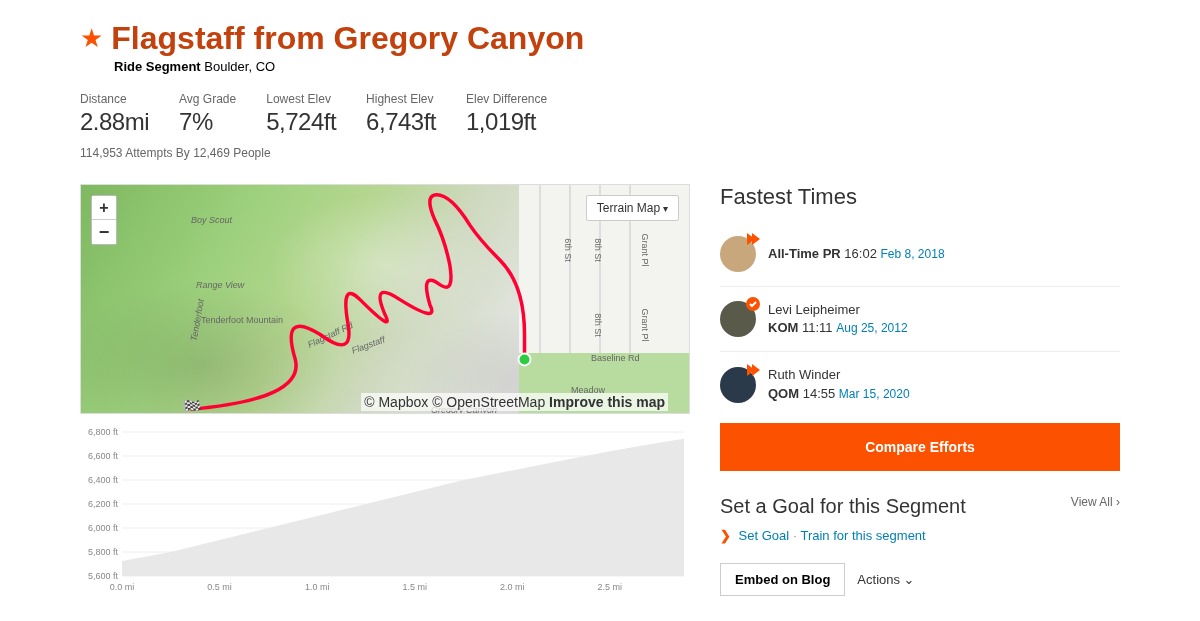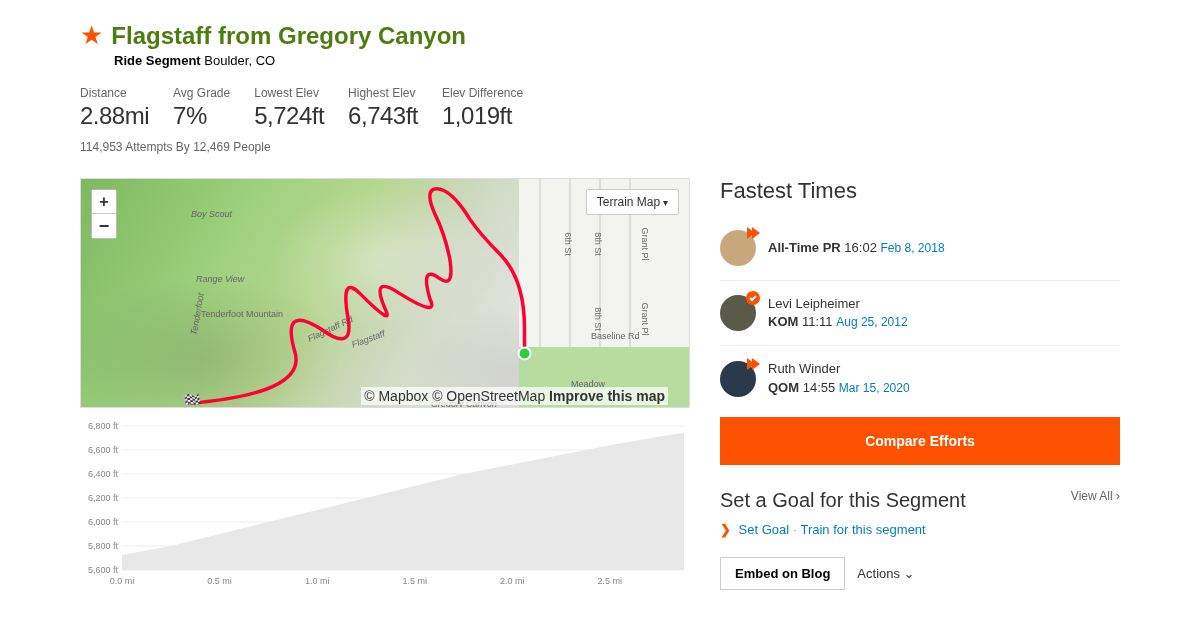--- a/index.html
+++ b/index.html
@@ -1,24 +1,24 @@
 <!DOCTYPE html>
 <html><head>
 <meta charset="utf-8">
 <style>
   * { box-sizing: border-box; margin: 0; padding: 0; }
   body { font-family: -apple-system, BlinkMacSystemFont, "Segoe UI", Helvetica, Arial, sans-serif; background: #fff; color: #333; }
   .page { width: 1200px; margin: 0 auto; padding: 20px 80px; }
   .header { margin-bottom: 24px; }
   .title-row { display: flex; align-items: center; gap: 8px; }
   .star-icon { color: #fc5200; font-size: 26px; }
-  .title { font-size: 24px; font-weight: 600; color: #4d7c0f; }
+  .title { font-size: 32px; font-weight: 600; color: #c2410c; }
   .subtitle { margin-left: 34px; font-size: 13px; color: #000000; margin-top: 2px; }
   .subtitle .type { font-weight: 600; }
-  .stats-row { display: flex; gap: 24px; margin-top: 18px; margin-left: 0; }
+  .stats-row { display: flex; gap: 30px; margin-top: 18px; margin-left: 0; }
   .stat { display: flex; flex-direction: column; }
   .stat-label { font-size: 12px; color: #666; margin-bottom: 2px; }
   .stat-value { font-size: 24px; font-weight: 300; color: #333; letter-spacing: -0.5px; }
   .attempts { font-size: 12px; color: #666; margin-top: 10px; }
 
   .content { display: flex; gap: 30px; }
   .left { width: 610px; }
   .right { flex: 1; }
 
   .map-wrap { position: relative; width: 610px; height: 230px; border: 1px solid #ddd; overflow: hidden; }
@@ -123,21 +123,21 @@
           <div class="street-line" style="left:110px;top:0;width:1.5px;height:200px;"></div>
           <div class="street-line" style="left:0;top:170px;width:170px;height:2px;"></div>
         </div>
         <div class="green-park"></div>
         <div class="map-label" style="top:30px;left:110px;">Boy Scout</div>
         <div class="map-label" style="top:95px;left:115px;">Range View</div>
         <div class="map-label" style="top:130px;left:120px;font-style:normal;">Tenderfoot Mountain</div>
         <div class="map-label" style="top:145px;left:225px;transform:rotate(-25deg);">Flagstaff Rd</div>
         <div class="map-label" style="top:155px;left:270px;transform:rotate(-20deg);">Flagstaff</div>
         <div class="map-label" style="top:220px;left:350px;">Gregory Canyon</div>
-        <div class="map-label" style="top:152px;left:510px;font-style:normal;">Baseline Rd</div>
+        <div class="map-label" style="top:168px;left:510px;font-style:normal;">Baseline Rd</div>
         <div class="map-label" style="top:200px;left:490px;font-style:normal;">Meadow</div>
         <div class="map-label" style="top:130px;left:95px;transform:rotate(-80deg);">Tenderfoot</div>
         <div class="map-label" style="top:60px;left:475px;transform:rotate(90deg);font-style:normal;">6th St</div>
         <div class="map-label" style="top:60px;left:505px;transform:rotate(90deg);font-style:normal;">8th St</div>
         <div class="map-label" style="top:60px;left:547px;transform:rotate(90deg);font-style:normal;">Grant Pl</div>
         <div class="map-label" style="top:135px;left:505px;transform:rotate(90deg);font-style:normal;">8th St</div>
         <div class="map-label" style="top:135px;left:547px;transform:rotate(90deg);font-style:normal;">Grant Pl</div>
 
         <svg class="route" viewBox="0 0 610 230">
           <path d="M 445 175 L 445 150 Q 445 100 420 75 Q 400 55 390 40 Q 370 8 355 10 Q 345 12 355 35 Q 365 55 370 80 Q 375 110 360 100 Q 340 85 350 120 Q 360 140 320 115 Q 290 95 305 130 Q 315 150 280 115 Q 260 95 268 140 Q 274 175 240 150 Q 200 125 215 175 Q 225 215 110 225"></path>

